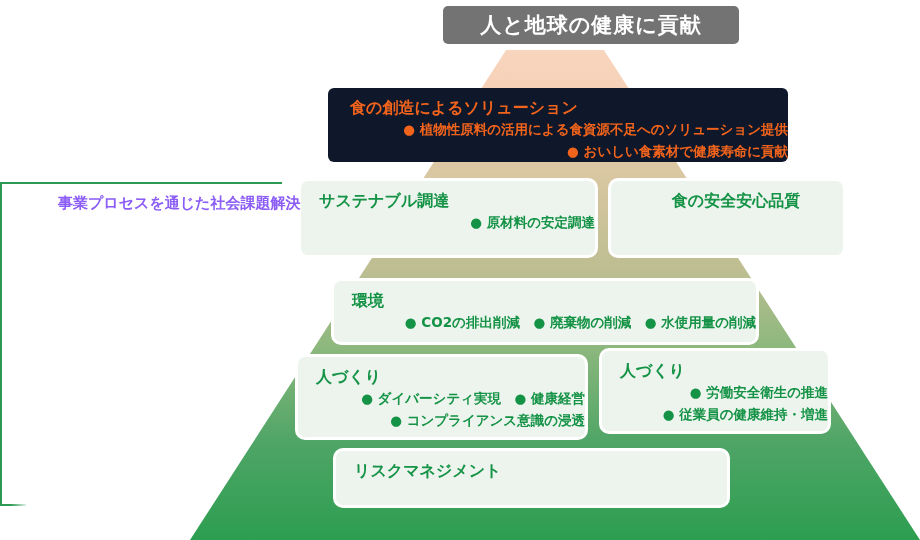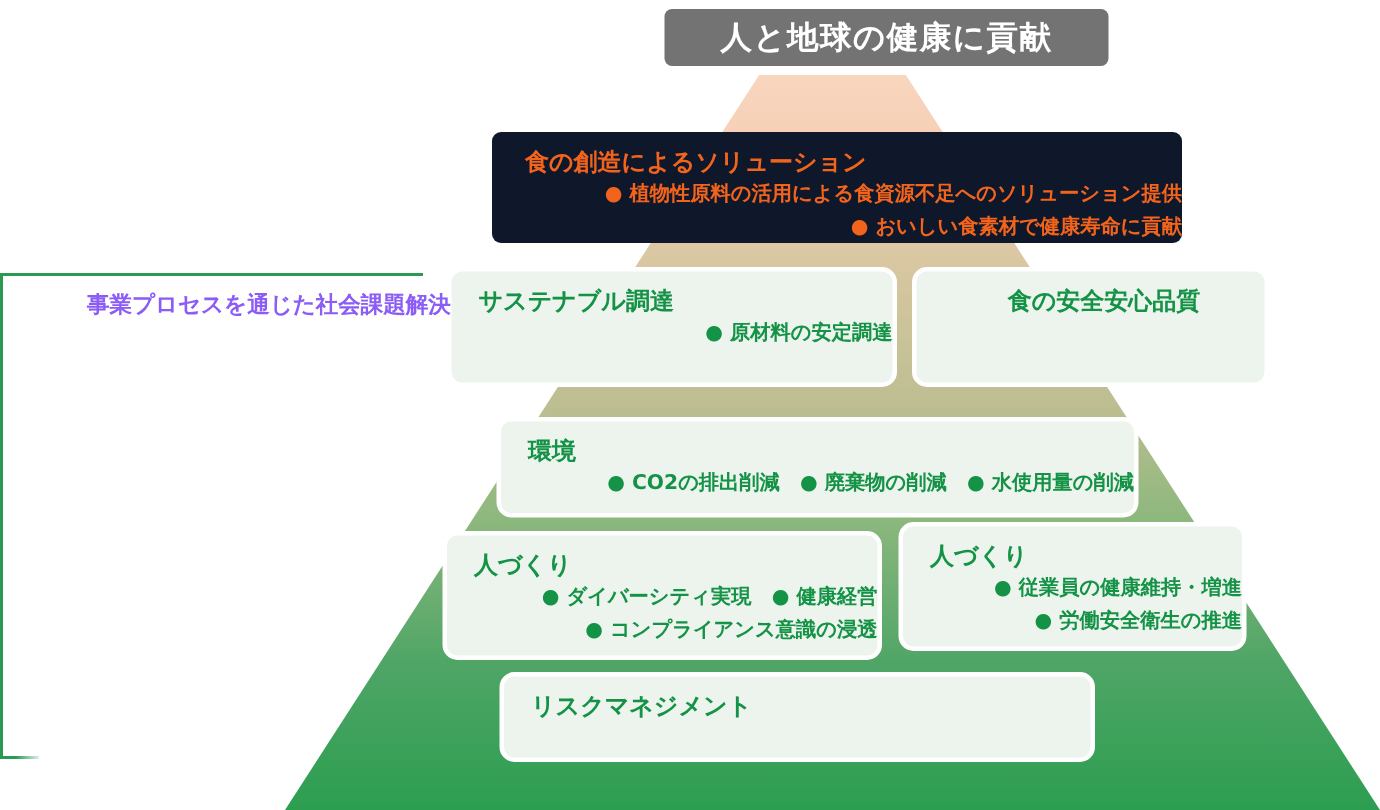--- a/index.html
+++ b/index.html
@@ -115,21 +115,21 @@
   </div>
 
   <div class="pbox green-box" id="people-box">
     <div class="box-title">人づくり</div>
     <div class="box-line">● ダイバーシティ実現　● 健康経営</div>
     <div class="box-line">● コンプライアンス意識の浸透</div>
   </div>
 
   <div class="pbox green-box" id="health-box">
     <div class="box-title">人づくり</div>
+    <div class="box-line">● 労働安全衛生の推進</div>
     <div class="box-line">● 従業員の健康維持・増進</div>
-    <div class="box-line">● 労働安全衛生の推進</div>
   </div>
 
   <div class="pbox green-box" id="risk-box">
     <div class="box-title">リスクマネジメント</div>
   </div>
 
 </div>
 
 </body></html>

